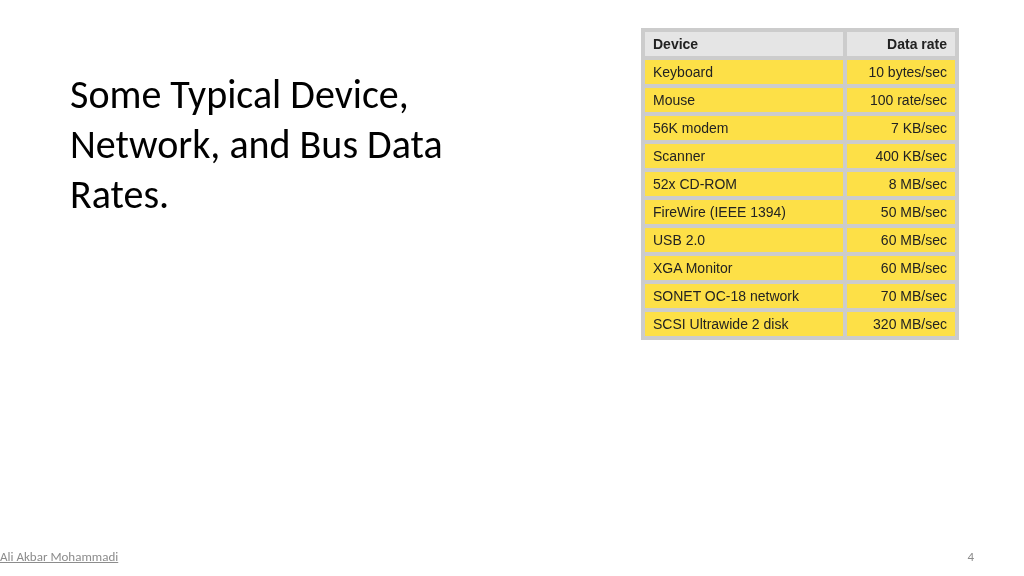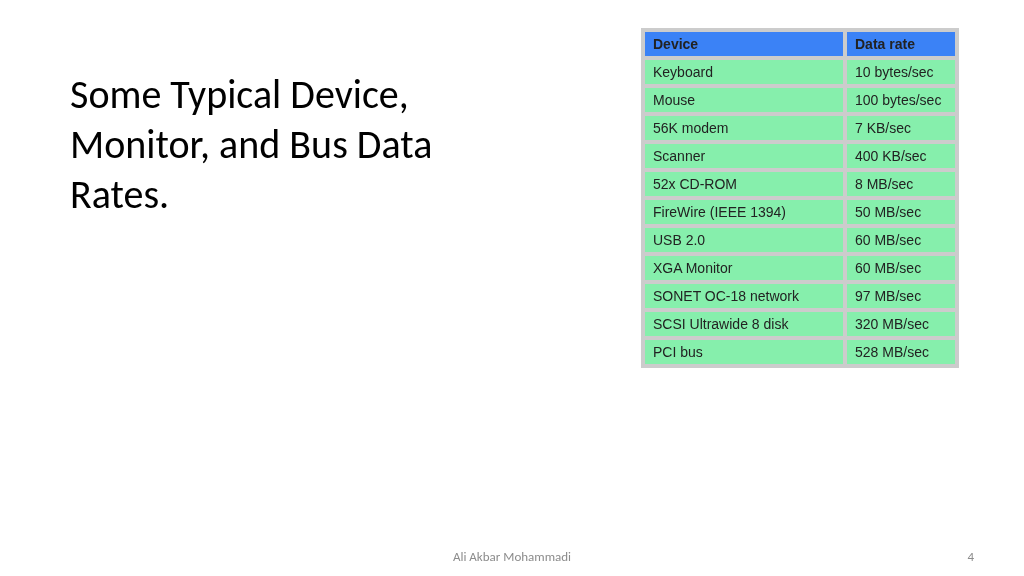--- a/index.html
+++ b/index.html
@@ -32,73 +32,74 @@
     top: 28px;
     border-collapse: separate;
     border-spacing: 2px;
     border: 1px solid #cccccc;
     background: #cccccc;
     font-family: Verdana, "Segoe UI", Arial, sans-serif;
     font-size: 14px;
     color: #222222;
   }
   .data-table th {
-    background: #3b82f6;
+    background: #e5e5e5;
     font-weight: 700;
     text-align: left;
     padding: 4px 8px;
     border: 1px solid #cccccc;
   }
   .data-table td {
-    background: #86efac;
+    background: #fde047;
     padding: 4px 8px;
     border: 1px solid #cccccc;
     vertical-align: top;
   }
   .data-table .col-device { width: 200px; }
-  .data-table .col-rate   { width: 110px; }
+  .data-table .col-rate   { width: 110px; text-align: right; }
   .footer-author {
     position: absolute;
     bottom: 12px;
     left: 0;
     width: 100%;
-    text-align: center;
+    text-align: left;
     font-size: 13px;
     color: #8c8c8c;
+    text-decoration: underline;
   }
   .footer-page {
     position: absolute;
     bottom: 12px;
     right: 50px;
     font-size: 13px;
     color: #8c8c8c;
   }
 </style>
 </head>
 <body>
 
 <div class="slide">
 
-  <div class="title">Some Typical Device, Monitor, and Bus Data Rates.</div>
+  <div class="title">Some Typical Device, Network, and Bus Data Rates.</div>
 
   <table class="data-table">
     <thead>
       <tr>
         <th class="col-device">Device</th>
         <th class="col-rate">Data rate</th>
       </tr>
     </thead>
     <tbody id="table-body">
         <tr>
           <td class="col-device">Keyboard</td>
           <td class="col-rate">10 bytes/sec</td>
         </tr>
         <tr>
           <td class="col-device">Mouse</td>
-          <td class="col-rate">100 bytes/sec</td>
+          <td class="col-rate">100 rate/sec</td>
         </tr>
         <tr>
           <td class="col-device">56K modem</td>
           <td class="col-rate">7 KB/sec</td>
         </tr>
         <tr>
           <td class="col-device">Scanner</td>
           <td class="col-rate">400 KB/sec</td>
         </tr>
         <tr>
@@ -112,29 +113,25 @@
         <tr>
           <td class="col-device">USB 2.0</td>
           <td class="col-rate">60 MB/sec</td>
         </tr>
         <tr>
           <td class="col-device">XGA Monitor</td>
           <td class="col-rate">60 MB/sec</td>
         </tr>
         <tr>
           <td class="col-device">SONET OC-18 network</td>
-          <td class="col-rate">97 MB/sec</td>
+          <td class="col-rate">70 MB/sec</td>
         </tr>
         <tr>
-          <td class="col-device">SCSI Ultrawide 8 disk</td>
+          <td class="col-device">SCSI Ultrawide 2 disk</td>
           <td class="col-rate">320 MB/sec</td>
-        </tr>
-        <tr>
-          <td class="col-device">PCI bus</td>
-          <td class="col-rate">528 MB/sec</td>
         </tr>
       </tbody>
   </table>
 
   <div class="footer-author">Ali Akbar Mohammadi</div>
   <div class="footer-page">4</div>
 
 </div>
 
 </body></html>

